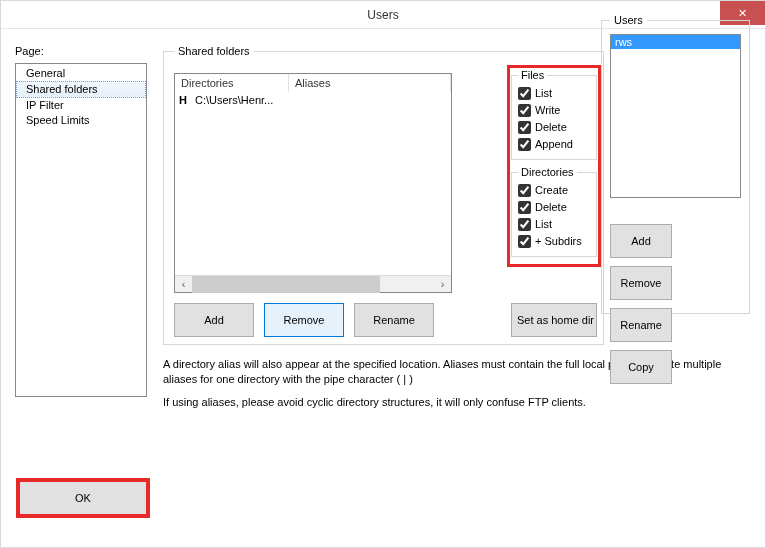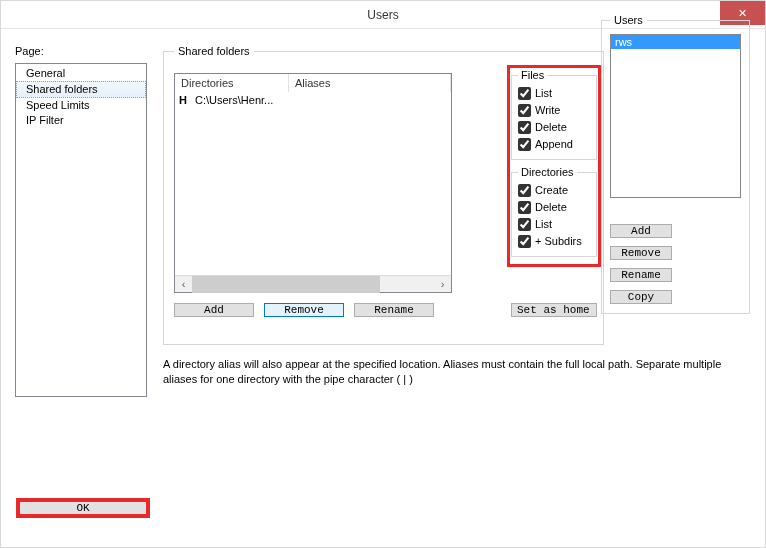--- a/index.html
+++ b/index.html
@@ -31,21 +31,21 @@
   .scroller { position:absolute; bottom:0; left:0; right:0; height:17px; display:flex; align-items:center; background: #f0f0f0; border-top:1px solid #dcdcdc;}
   .scroller .arrow { width:17px; height:17px; display:flex; align-items:center; justify-content:center; cursor:pointer; color:#606060;}
   .scroller .track { flex:1; height:17px; position:relative; }
   .scroller .thumb { position:absolute; left:0; top:0; height:17px; width:188px; background:#cdcdcd;}
   .perm-box { position:absolute; right:6px; top:12px; width:86px; }
   fieldset.perms { border:1px solid #d6d6d6; padding:4px 6px 6px 6px; margin-bottom:6px; }
   fieldset.perms legend { padding:0 3px;margin-top:8px; }
   .chk { display:flex; align-items:center; gap:4px; line-height:17px; white-space:nowrap;}
   .chk input { width:13px; height:13px; margin:0; accent-color: #333;}
   .buttons-row { position:absolute; left:10px; top:246px; display:flex; gap:10px; }
-  .btn { border:1px solid #acacac; background:#e1e1e1; height:14px; display:flex; align-items:center; justify-content:center; cursor:pointer;font-family:Liberation Mono, monospace; }
+  .btn { border:1px solid #acacac; background:#e1e1e1; height:34px; display:flex; align-items:center; justify-content:center; cursor:pointer; }
   .btn.focused { border:1px solid #0078d7; background:#e5f1fb;}
   .buttons-row .btn { width:80px; }
   .set-home-btn { position:absolute; right:6px; top:246px; width:86px; overflow:hidden; white-space:nowrap; text-align:left; padding-left:5px; justify-content:flex-start;}
   .help-text { margin-top:12px; font-size:11px; color:#000; line-height:15px;}
   .help-text p { margin:0 0 8px 0; }
   .users-fieldset { position:absolute; left:600px; top:13px; width:149px; height:300px; padding:8px; }
   .users-list { border:1px solid #828790; height:164px; background:#fff; overflow:hidden;}
   .users-list .item { padding:1px 4px; }
   .users-list .item.sel { background:#3399ff; color:#fff; }
   .users-btns { display:flex; flex-wrap:wrap; gap:8px; margin-top:26px;}
@@ -67,22 +67,22 @@
   </div>
 
   <div class="content">
 
     <div class="left">
       <div class="page-label">Page:</div>
       <div class="nav">
         <ul>
           <li>General</li>
           <li class="selected">Shared folders</li>
+          <li>IP Filter</li>
           <li>Speed Limits</li>
-          <li>IP Filter</li>
         </ul>
       </div>
     </div>
 
     <div class="mid">
       <fieldset class="shared-fieldset">
         <legend>Shared folders</legend>
 
         <div class="dir-table">
           <div class="dir-header">
@@ -148,20 +148,21 @@
         <div class="buttons-row">
           <div class="btn">Add</div>
           <div class="btn focused">Remove</div>
           <div class="btn">Rename</div>
         </div>
         <div class="btn set-home-btn">Set as home dir</div>
       </fieldset>
 
       <div class="help-text" style="width:570px;">
         <p>A directory alias will also appear at the specified location. Aliases must contain the full local path. Separate multiple aliases for one directory with the pipe character ( | )</p>
+        <p>If using aliases, please avoid cyclic directory structures, it will only confuse FTP clients.</p>
       </div>
     </div>
 
     <fieldset class="users-fieldset">
       <legend>Users</legend>
       <div class="users-list">
         <div class="item sel">rws</div>
       </div>
       <div class="users-btns">
         <div class="btn">Add</div>

